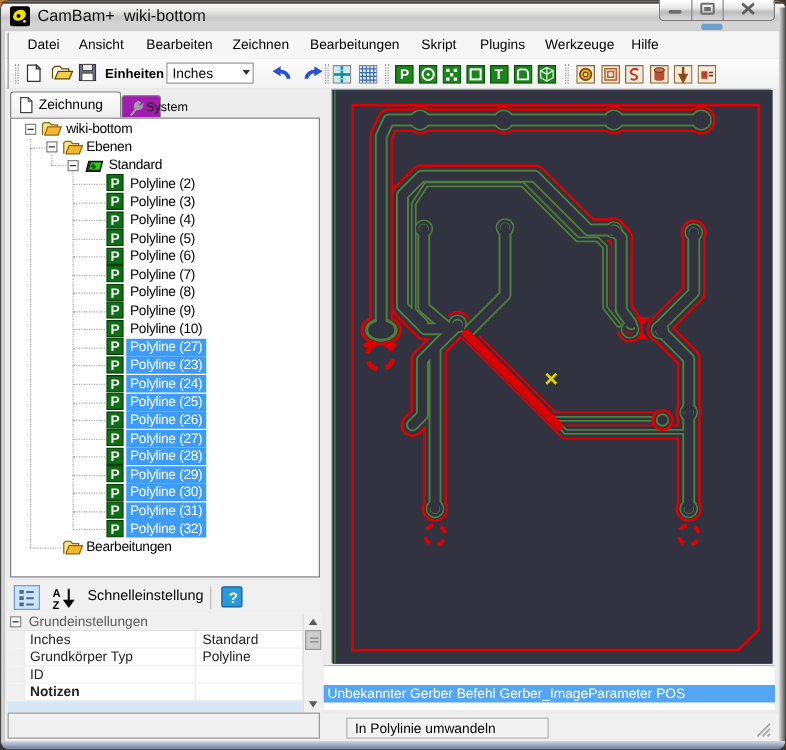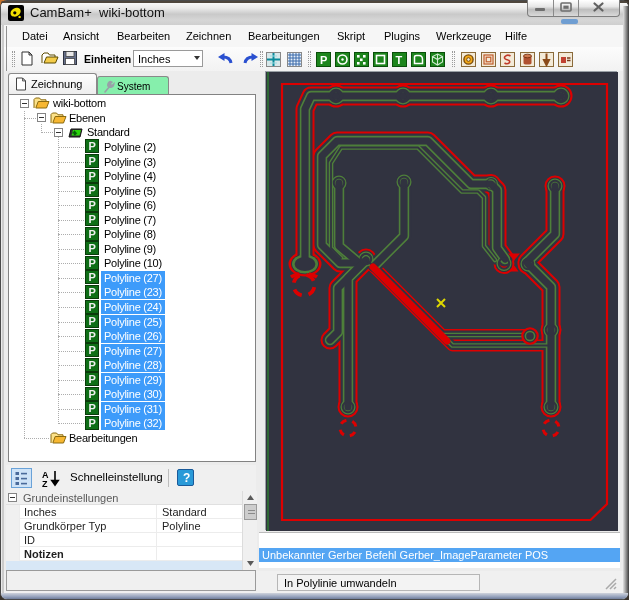--- a/index.html
+++ b/index.html
@@ -186,21 +186,21 @@
     </svg>
 </div>
 <div id="workspace"></div>
 <div class="tab" style="left:8px;top:73px;width:89px;height:21px;z-index:3">
  <svg class="abs" style="left:6px;top:3px" width="12" height="14">
       <path d="M1.5 1 h6 l3 3 v9 h-9 z" fill="#fff" stroke="#444"></path>
       <path d="M7.5 1 l3 3 h-3 z" fill="#ccc" stroke="#444" stroke-width=".8"></path>
     </svg>
  <span class="abs" style="left:22px;top:4px">Zeichnung</span>
 </div>
-<div class="tab" style="left:97px;top:76px;width:72px;height:18px;background:#86efac">
+<div class="tab" style="left:97px;top:76px;width:32px;height:18px;background:#a21caf">
  <svg class="abs" style="left:4px;top:3px" width="13" height="13">
       <path d="M3 12 L8 6 M8.5 1.5 Q6 2 5.8 5.2 Q6 7.5 9 7.2 Q11.5 7 11.8 4 L10 5.8 L8 4 L9.8 2.2 Z" stroke="#9aa0a8" stroke-width="1.6" fill="#9aa0a8" stroke-linecap="round"></path>
     </svg>
  <span class="abs" style="left:19px;top:4px;font-size:10px">System</span>
 </div>
 <div id="treepanel"></div>
 <div class="abs" style="left:24px;top:111px;width:1px;height:327px;border-left:1px dotted #adadad"></div>
 <div class="abs" style="left:41px;top:124px;width:1px;height:9px;border-left:1px dotted #adadad"></div>
 <div class="abs" style="left:58px;top:137px;width:1px;height:287px;border-left:1px dotted #adadad"></div>
 <div class="abs" style="left:24px;top:118px;width:12px;height:1px;border-top:1px dotted #adadad"></div>
@@ -590,21 +590,21 @@
 <path d="M508,253.5 L520,253.5 L514,260.5 Z" fill="#dd0000"></path>
 <path d="M510,271.5 L518.5,271.5 L514.3,265.5 Z" fill="#dd0000"></path>
 <path d="M437,299 L445,307 M445,299 L437,307" stroke="#ded800" stroke-width="2"></path>
 </svg>
 </div>
 <div id="msglist">
  <div style="position:absolute;left:0px;top:15px;width:361px;height:14px;background:#54a5f3"></div>
  <div style="position:absolute;left:3px;top:16px;color:#fff">Unbekannter Gerber Befehl Gerber_ImageParameter POS</div>
 </div>
 <div id="statusbar">
- <div class="scell" style="left:273px;width:203px">
+ <div class="scell" style="left:273px;width:162px">
       <span style="position:absolute;left:6px;top:2px">In Polylinie umwandeln</span>
     </div>
  <svg style="position:absolute;left:600px;top:6px" width="14" height="14">
       <path d="M12 2 L2 12 M12 6 L6 12 M12 10 L10 12" stroke="#aaa" stroke-width="1.5"></path>
     </svg>
 </div>
 <div class="abs" style="left:623px;top:6px;width:5px;height:587px;background:linear-gradient(90deg,#e2e2e2,#9a9a9a 55%,#5a5a5a)"></div>
 <div id="framebottom"></div>
 
 </body></html>

